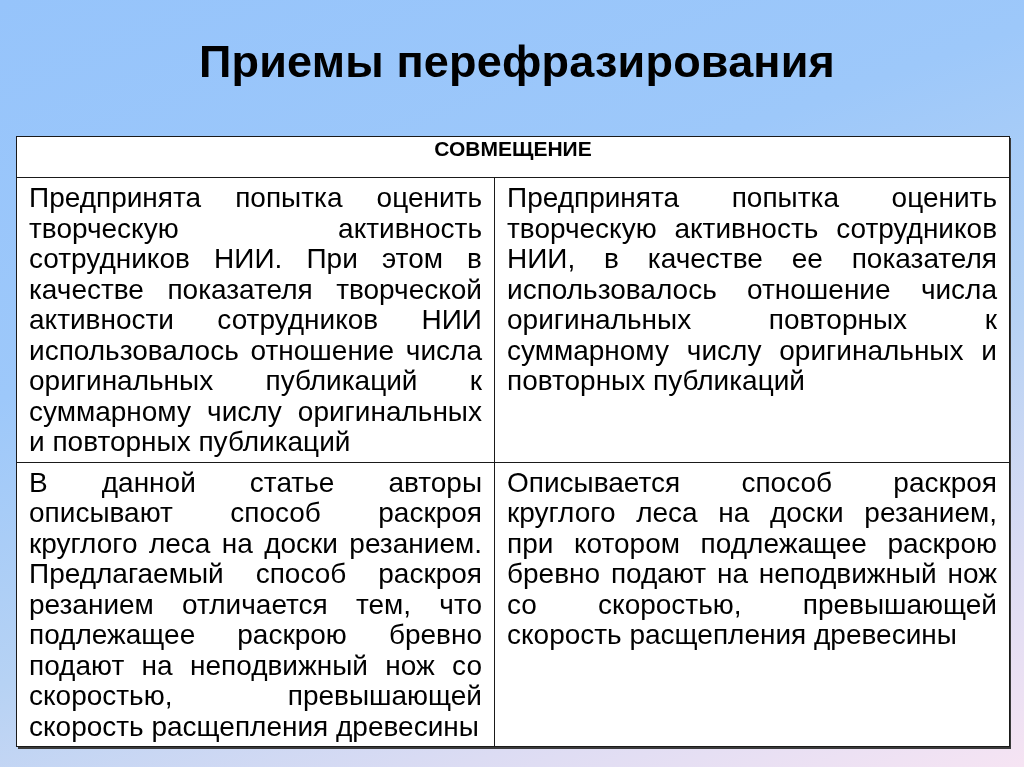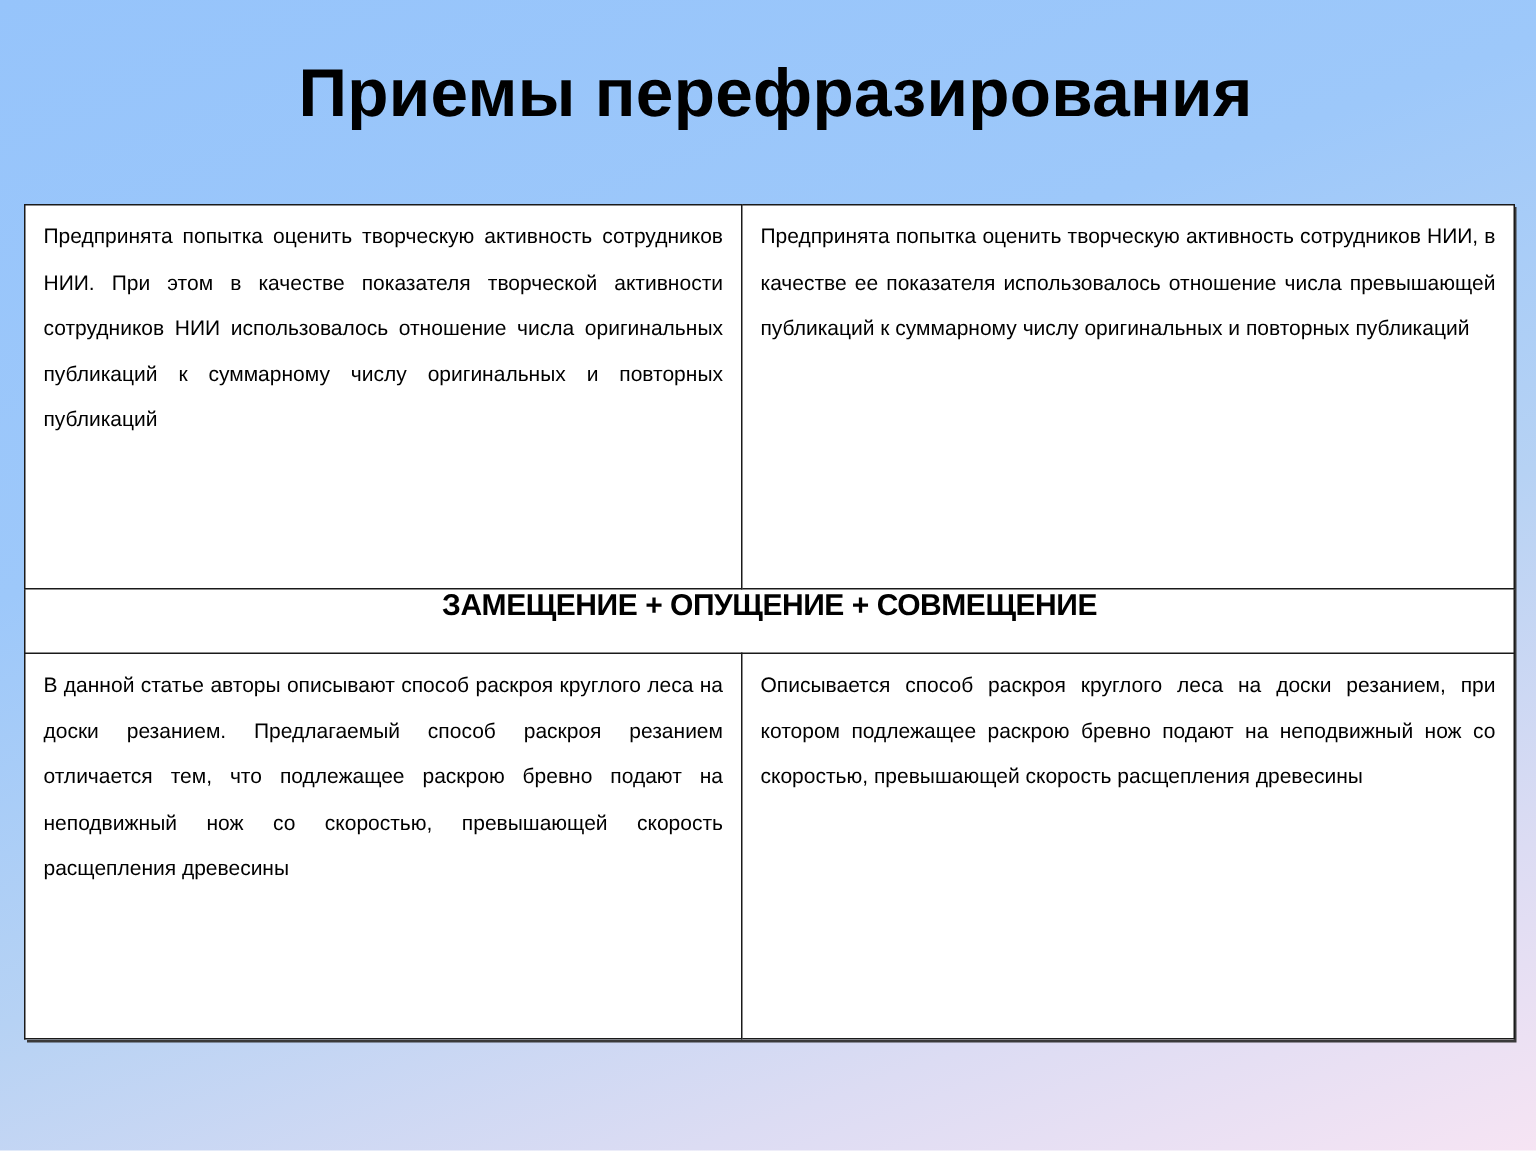--- a/index.html
+++ b/index.html
@@ -50,21 +50,21 @@
       font-size: 21px;
       height: 40px;
       vertical-align: middle;
     }
     .section-header.condensed td {
       height: 42px;
       font-size: 20px;
       letter-spacing: -0.3px;
     }
     .cell-text {
-      font-size: 14px;
+      font-size: 28px;
       line-height: 30.5px;
       text-align: justify;
       padding: 5px 12px 4px 12px;
       margin: 0;
       hyphens: none;
     }
     .row-a td.body-cell { height: 255px; }
     .row-b td.body-cell { height: 256px; margin-top: 40px; }
     col.c1 { width: 478px; }
     col.c2 { width: 515px; }
@@ -74,30 +74,30 @@
 
 <h1 class="slide-title">Приемы перефразирования</h1>
 
 <div class="table-wrap">
   <table class="para-table">
     <colgroup>
       <col class="c1">
       <col class="c2">
     </colgroup>
     <tbody>
+      <tr class="section-header">
+        <td colspan="2">СОВМЕЩЕНИЕ</td>
+      </tr>
       <tr class="row-a">
         <td class="body-cell">
           <p class="cell-text">Предпринята попытка оценить творческую активность сотрудников НИИ. При этом в качестве показателя творческой активности сотрудников НИИ использовалось отношение числа оригинальных публикаций к суммарному числу оригинальных и повторных публикаций</p>
         </td>
         <td class="body-cell">
-          <p class="cell-text">Предпринята попытка оценить творческую активность сотрудников НИИ, в качестве ее показателя использовалось отношение числа превышающей публикаций к суммарному числу оригинальных и повторных публикаций</p>
+          <p class="cell-text">Предпринята попытка оценить творческую активность сотрудников НИИ, в качестве ее показателя использовалось отношение числа оригинальных повторных к суммарному числу оригинальных и повторных публикаций</p>
         </td>
-      </tr>
-      <tr class="section-header condensed">
-        <td colspan="2">ЗАМЕЩЕНИЕ + ОПУЩЕНИЕ + СОВМЕЩЕНИЕ</td>
       </tr>
       <tr class="row-b">
         <td class="body-cell">
           <p class="cell-text">В данной статье авторы описывают способ раскроя круглого леса на доски резанием. Предлагаемый способ раскроя резанием отличается тем, что подлежащее раскрою бревно подают на неподвижный нож со скоростью, превышающей скорость расщепления древесины</p>
         </td>
         <td class="body-cell">
           <p class="cell-text">Описывается способ раскроя круглого леса на доски резанием, при котором подлежащее раскрою бревно подают на неподвижный нож со скоростью, превышающей скорость расщепления древесины</p>
         </td>
       </tr>
     </tbody>

